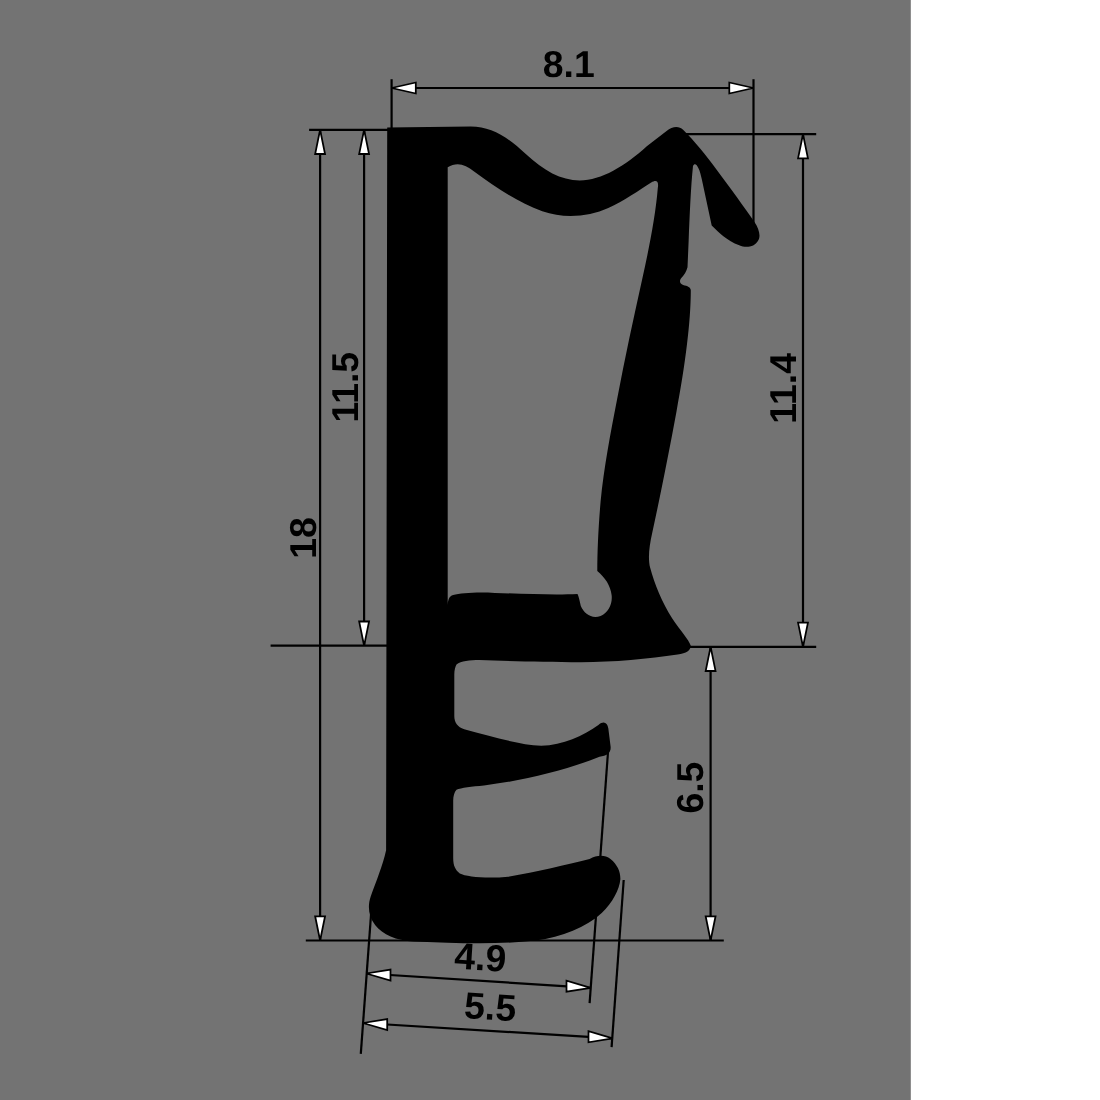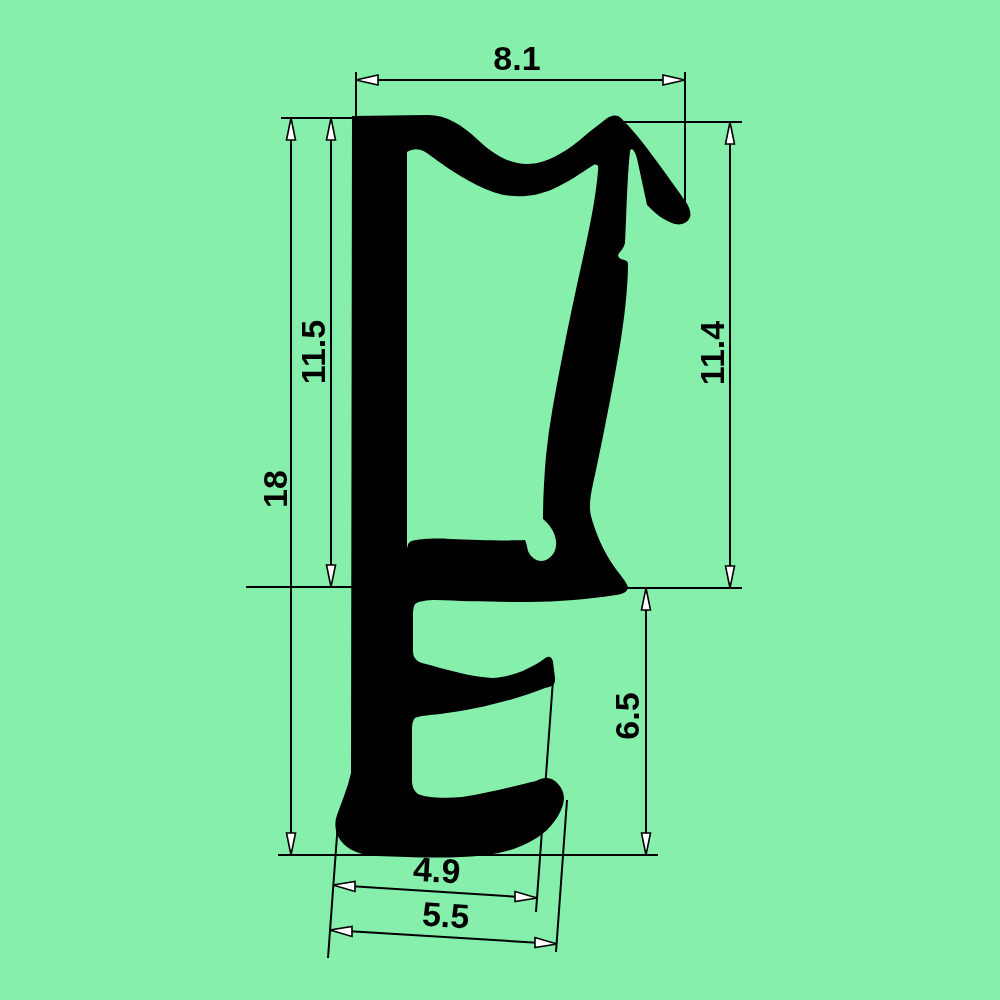--- a/index.html
+++ b/index.html
@@ -1,19 +1,19 @@
 <!DOCTYPE html>
 <html><head>
 <meta charset="utf-8">
 <style>
   html,body{margin:0;padding:0;background:#ffffff;}
   .canvas{
     position:relative;
-    width:1000px;height:1000px;
-    background:#86efac;
+    width:828px;height:1000px;
+    background:#737373;
     overflow:hidden;
   }
   svg{display:block;}
   .dim-text{
     font-family:"Liberation Sans", sans-serif;
     font-weight:bold;
     font-size:34px;
     fill:#000000;
   }
   .ink-line{stroke:#000000;stroke-width:2;fill:none;}

